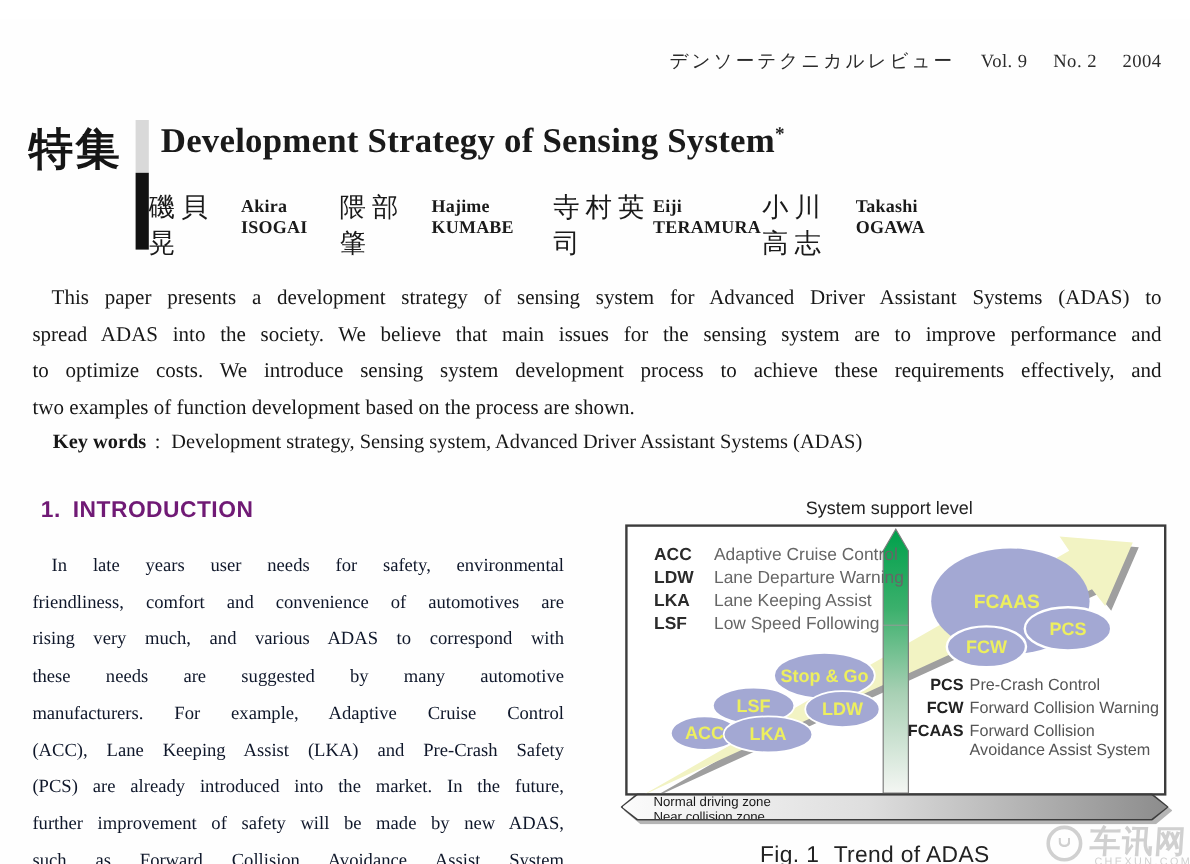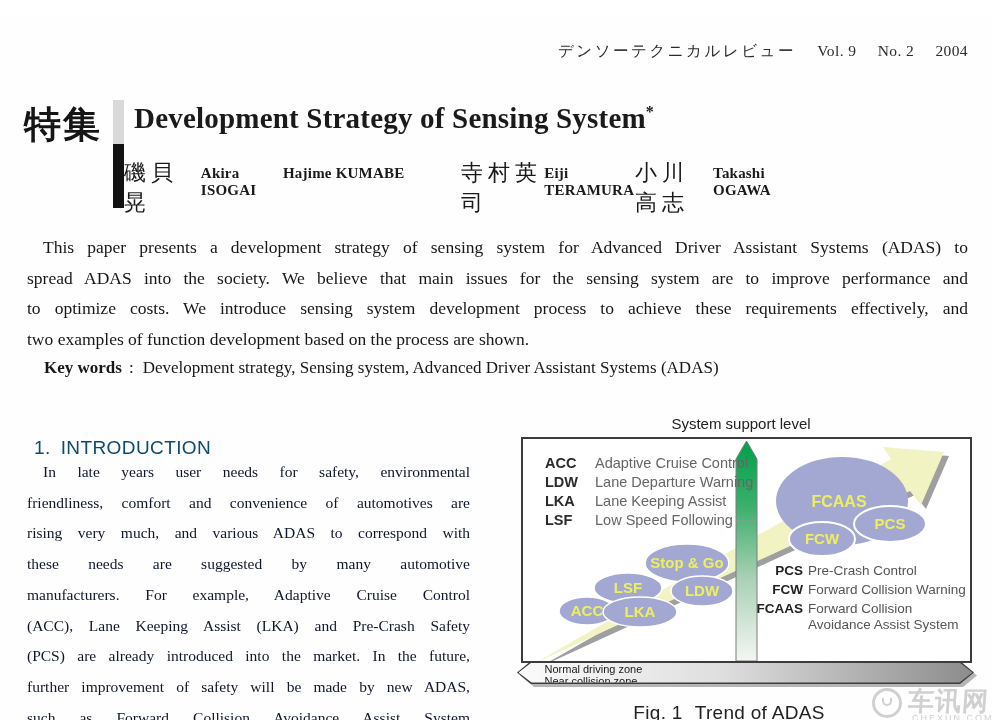--- a/index.html
+++ b/index.html
@@ -39,23 +39,23 @@
   
   .abstract { position:absolute; left:27px; top:216px; width:941px; font-size:17.5px; color:#171717; }
   .abstract .line { line-height:30.6px; }
   .jl { text-align:justify; text-align-last:justify; }
   .jl-end { text-align:justify; text-align-last:left; }
   .indent { padding-left:16px; }
   .keywords { position:absolute; left:44px; top:342px; font-size:17px; color:#171717; }
   .keywords .kw-label { font-weight:bold; }
   .keywords .kw-sep { margin:0 9px 0 7px; }
   .section-heading {
-    position:absolute; left:34px; top:421px;
-    font-family:"Liberation Sans", sans-serif; font-weight:normal;
-    font-size:19px; color:#0c4a6e; letter-spacing:0.4px;
+    position:absolute; left:34px; top:399px;
+    font-family:"Liberation Sans", sans-serif; font-weight:bold;
+    font-size:19px; color:#701a75; letter-spacing:0.4px;
   }
   .section-heading .num { margin-right:10px; }
   .intro { position:absolute; left:27px; top:441px; width:443px; font-size:15.5px; color:#0f172a; }
   .intro .line { line-height:30.7px; }
   
   .figure { position:absolute; left:517px; top:398px; width:458px; height:316px;
             font-family:"Liberation Sans", sans-serif; }
   .fig-support-label { position:absolute; left:0; right:10px; top:1px; text-align:center;
             font-size:15px; color:#222; }
   .fig-box { position:absolute; left:4px; top:23px; width:451px; height:226px;
@@ -111,20 +111,21 @@
   <div class="title-bar-top"></div>
   <div class="title-bar-bottom"></div>
   <div class="article-title"><span>Development Strategy of Sensing System</span><sup>*</sup></div>
 
   <div class="authors">
     <div class="author">
       <span class="author-jp">磯貝 晃</span>
       <span class="author-en">Akira ISOGAI</span>
     </div>
     <div class="author">
+      <span class="author-jp">隈部 肇</span>
       <span class="author-en">Hajime KUMABE</span>
     </div>
     <div class="author">
       <span class="author-jp">寺村英司</span>
       <span class="author-en">Eiji TERAMURA</span>
     </div>
     <div class="author">
       <span class="author-jp">小川高志</span>
       <span class="author-en">Takashi OGAWA</span>
     </div>

